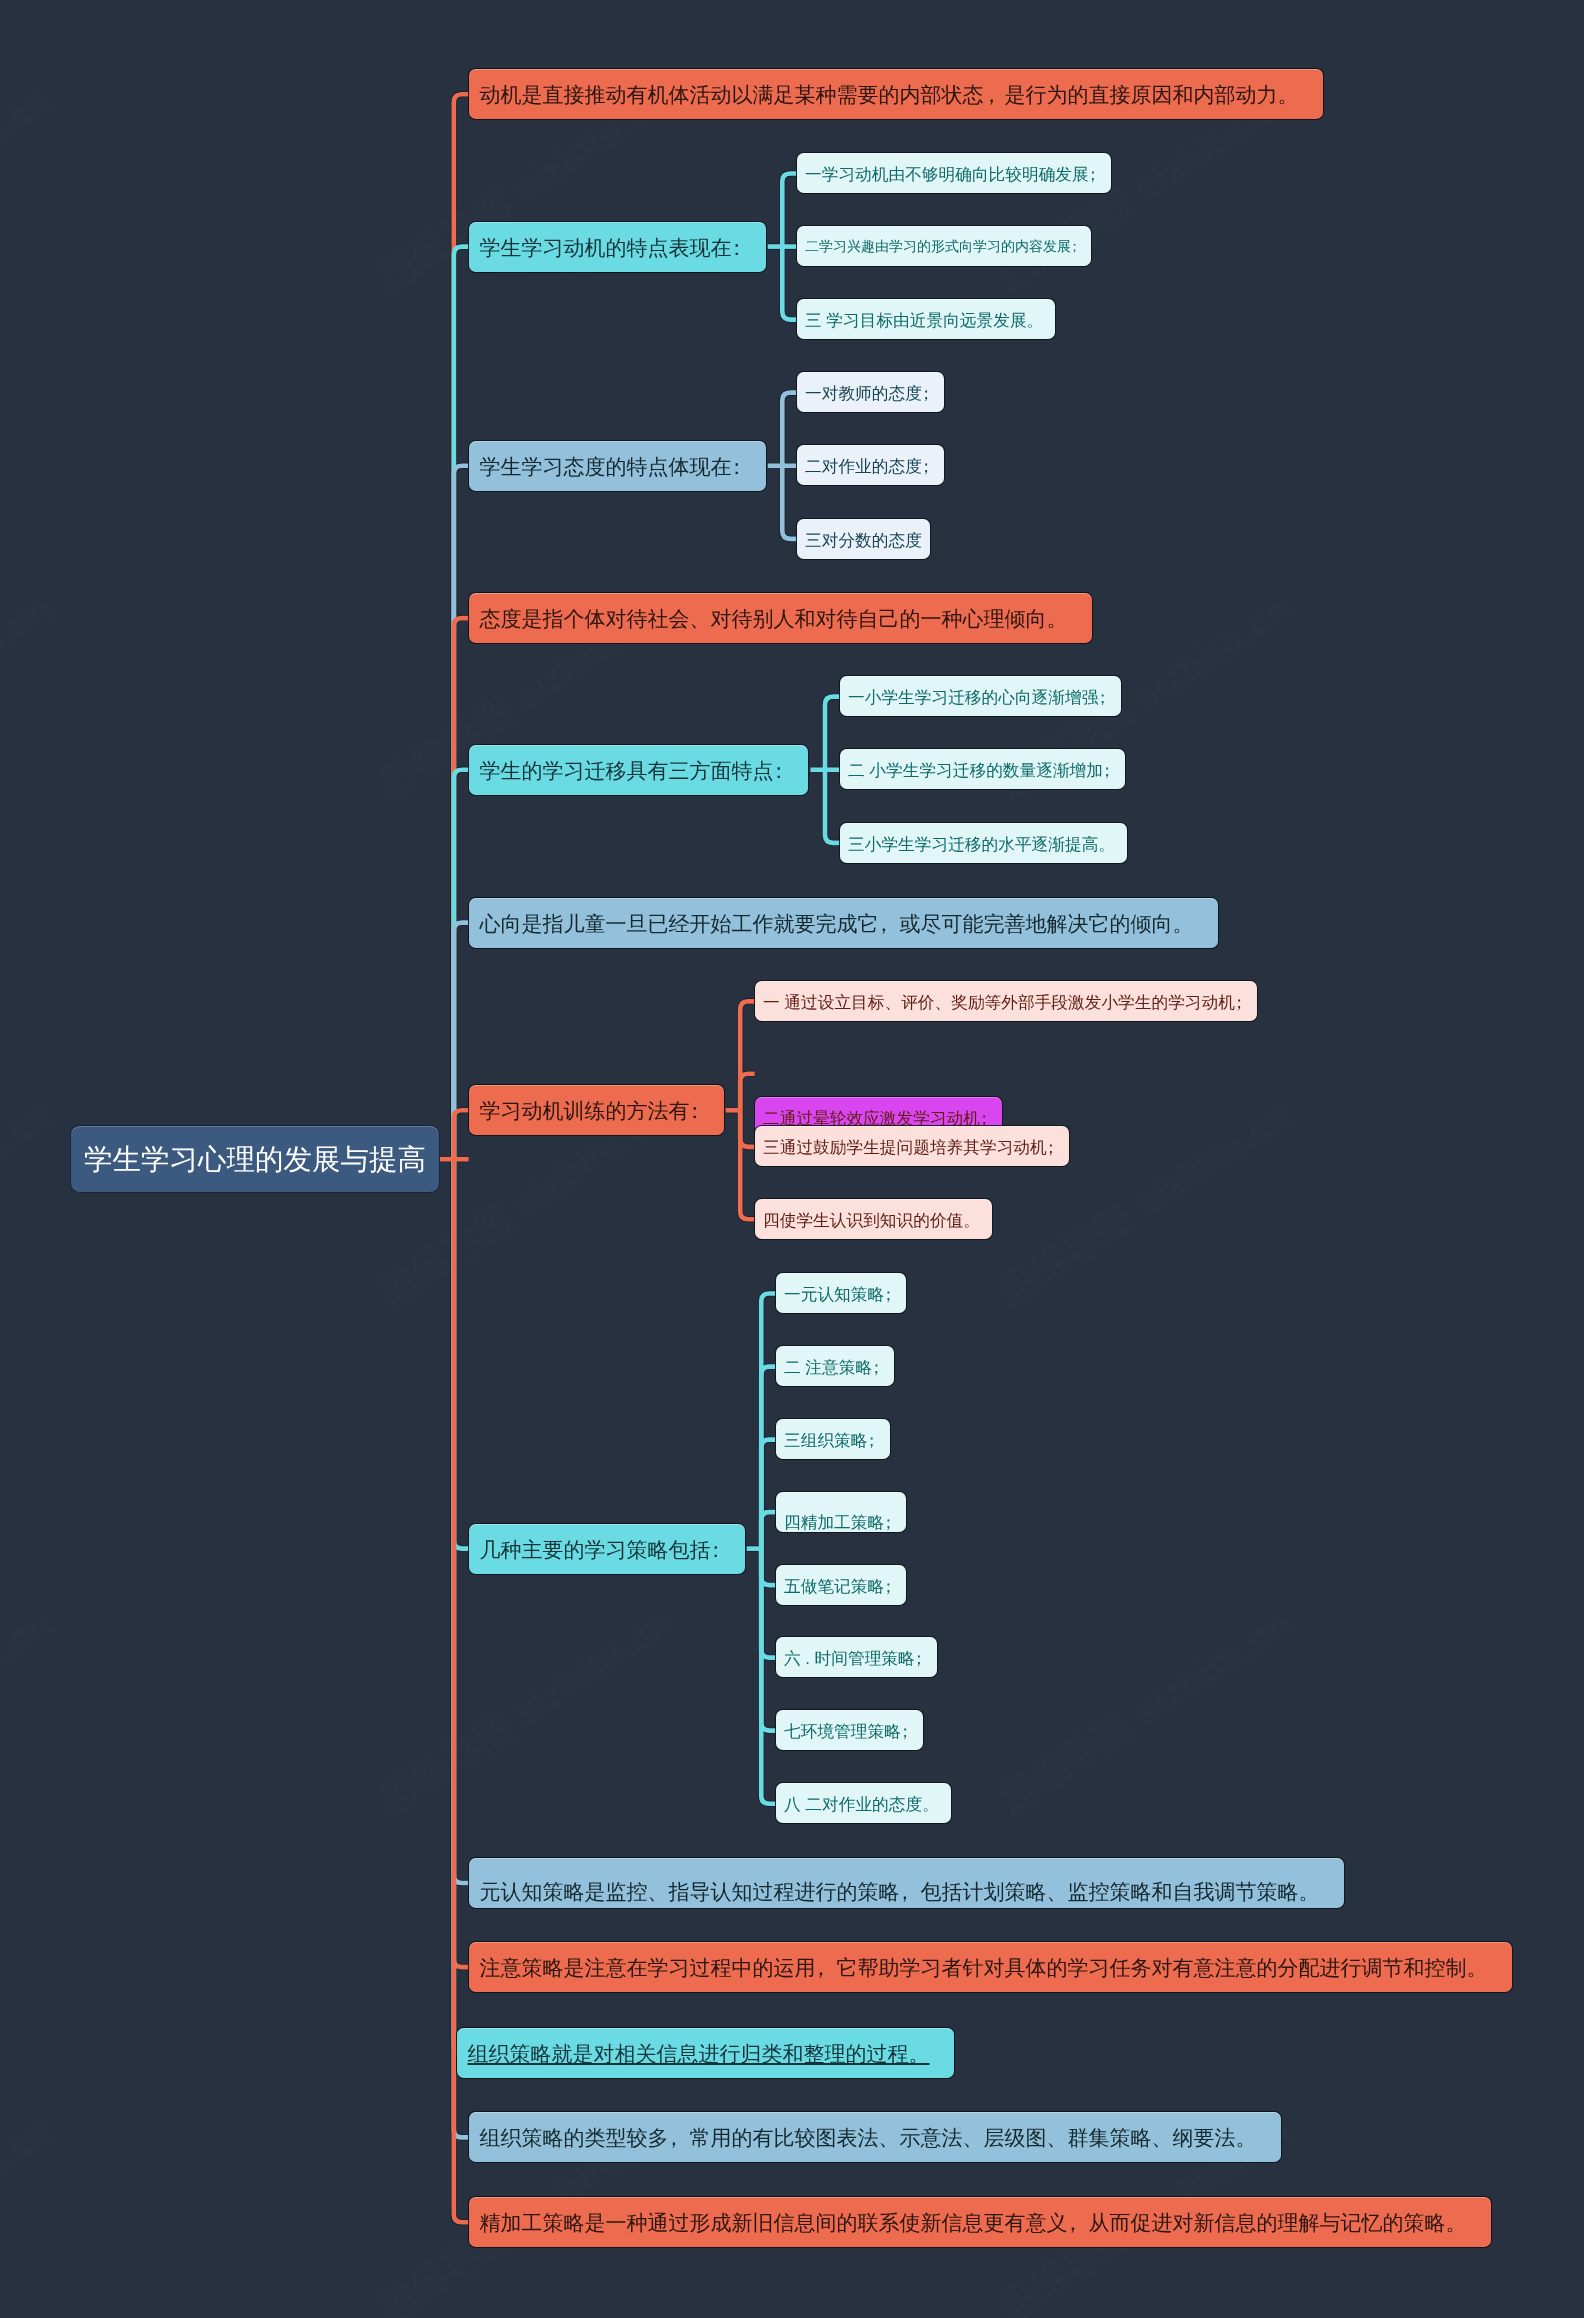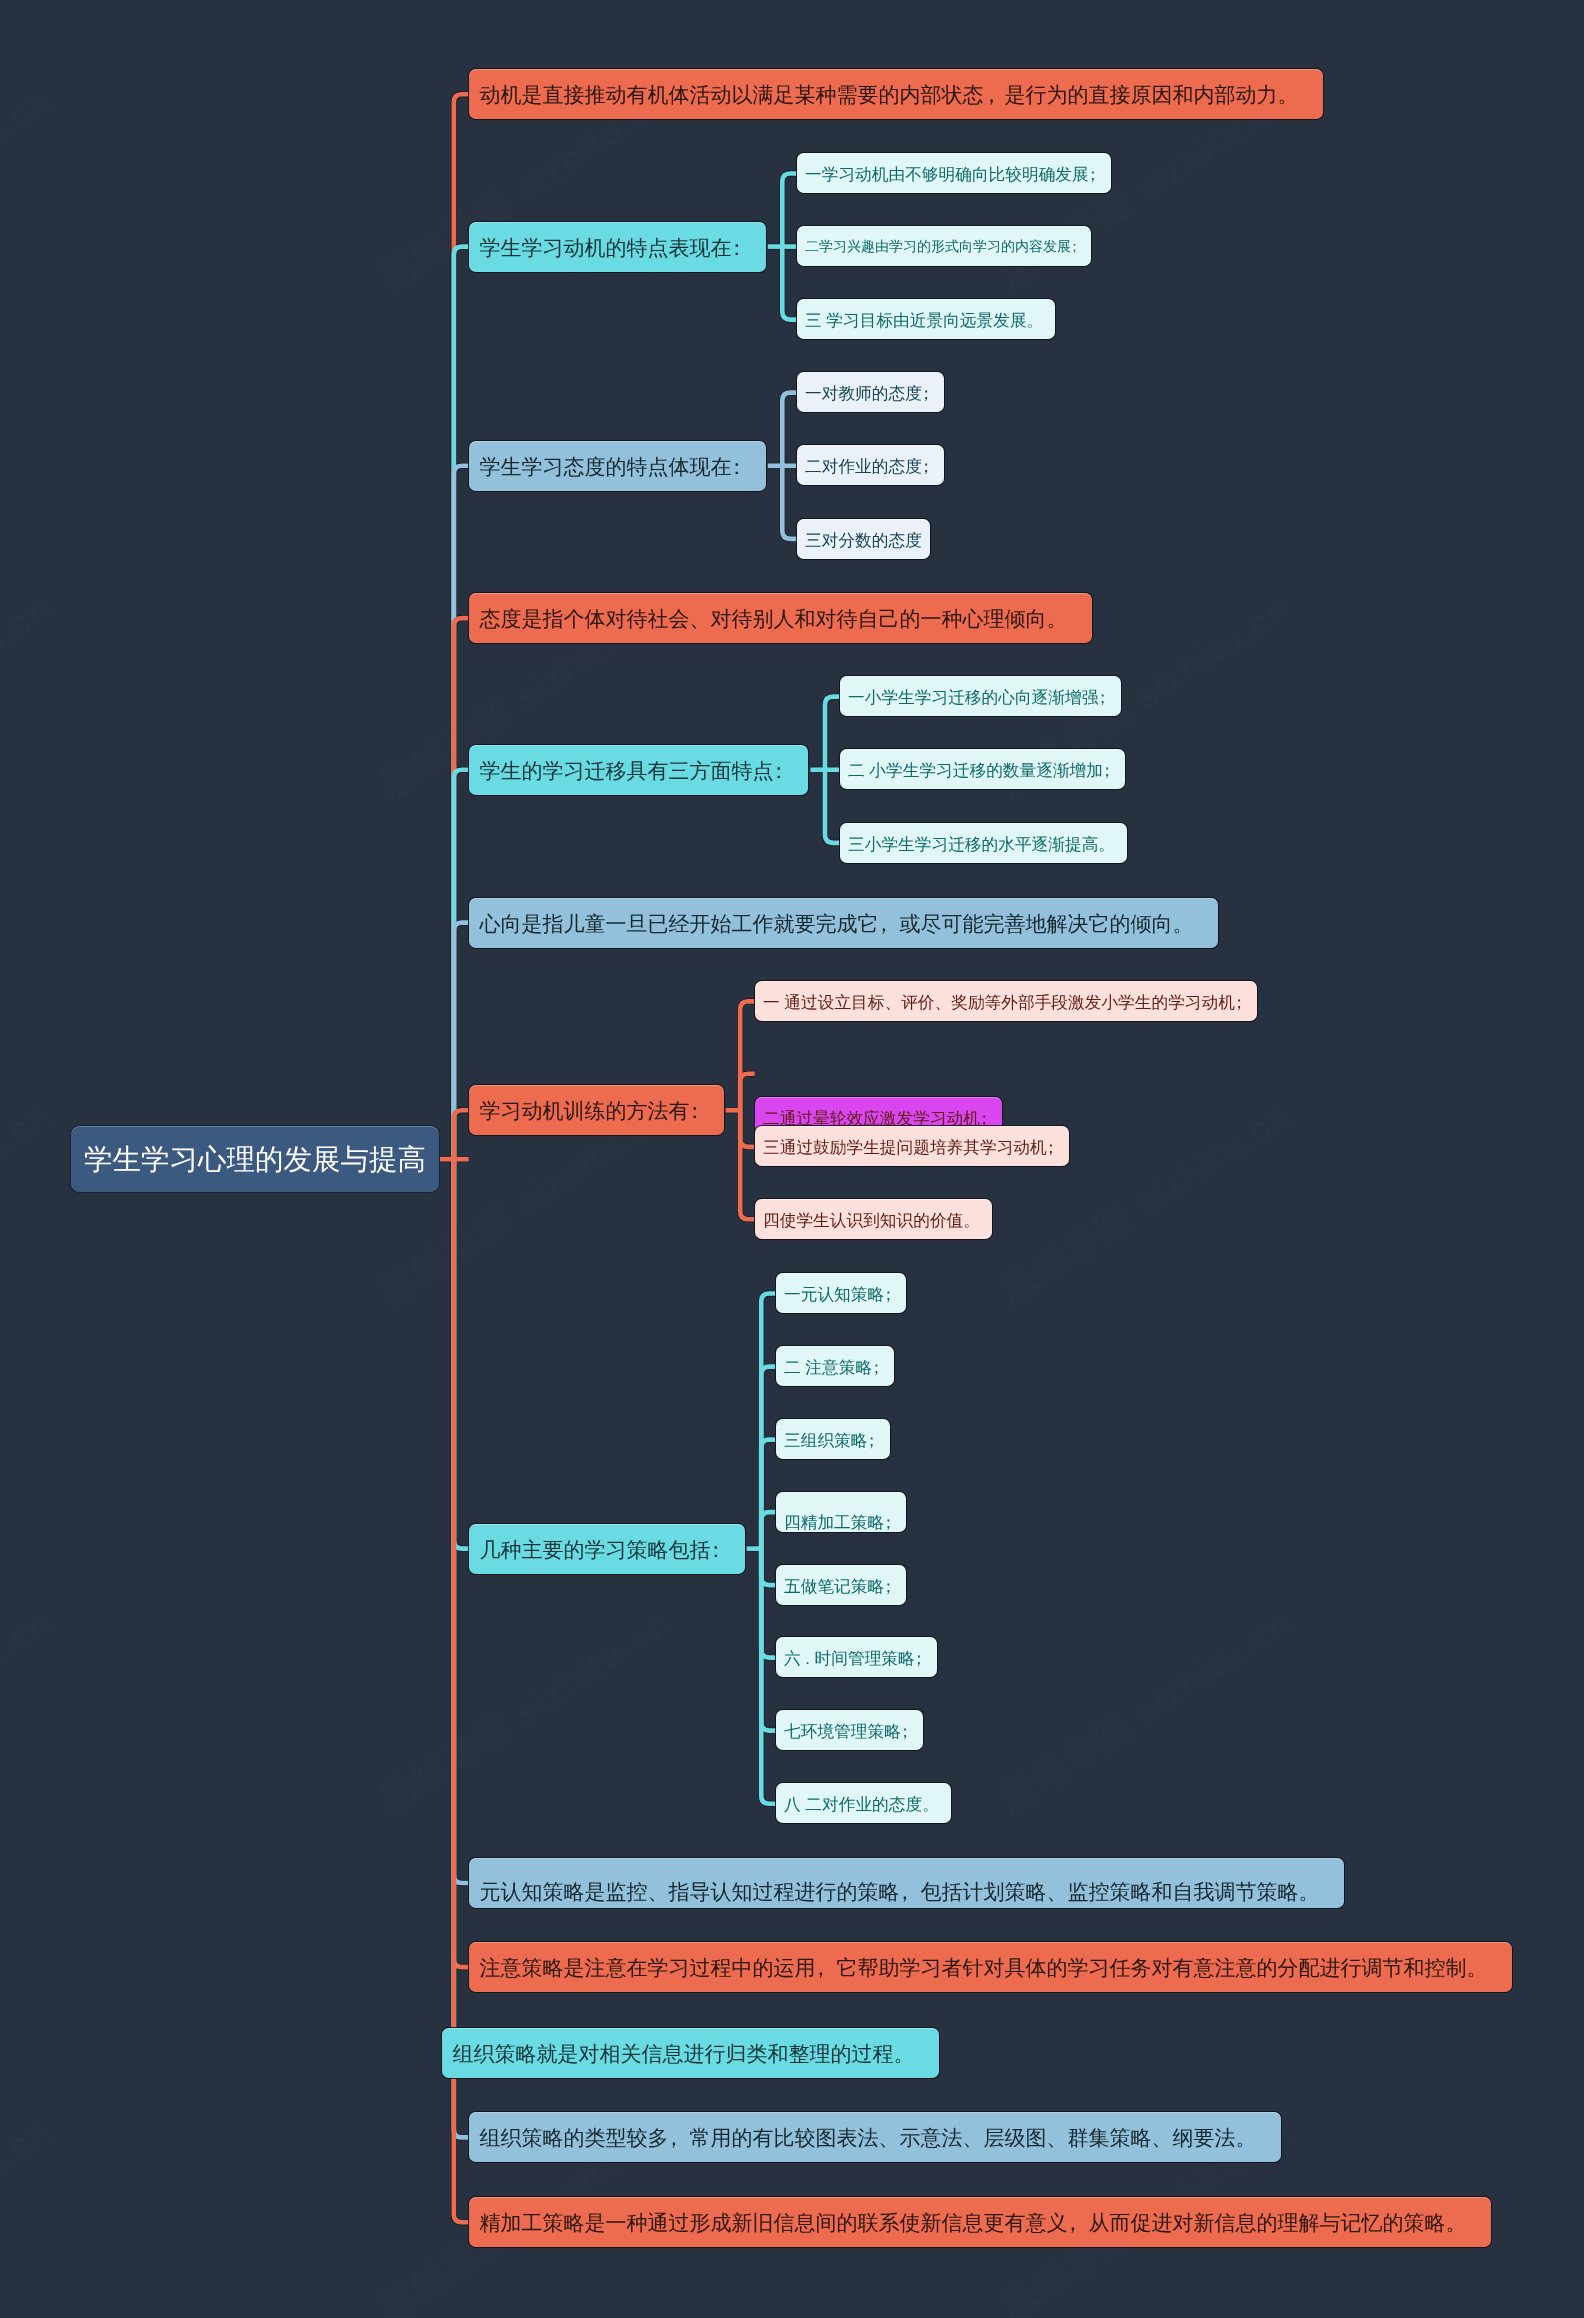--- a/index.html
+++ b/index.html
@@ -215,21 +215,21 @@
     </div>
     <div class="node lvl2" style="left: 776px; top: 1783px; height: 40px; background: rgb(225, 246, 246); color: rgb(13, 106, 104); font-size: 16.7px; padding: 0px 12px 0px 8px;">
       <span style="position: relative; top: 1.2px;">八 二对作业的态度。</span>
     </div>
     <div class="node lvl1" style="left: 469px; top: 1858px; height: 50px; background: rgb(147, 192, 218); color: rgb(20, 40, 47); font-size: 21px; padding: 0px 24px 0px 10.5px;">
       <span style="position: relative; top: 1.2px; margin-top: 16px;">元认知策略是监控、指导认知过程进行的策略<span class="pn"><i>，</i></span>包括计划策略、监控策略和自我调节策略。</span>
     </div>
     <div class="node lvl1" style="left: 469px; top: 1942px; height: 50px; background: rgb(237, 107, 78); color: rgb(43, 21, 16); font-size: 21px; padding: 0px 24px 0px 10.5px;">
       <span style="position: relative; top: 1.2px;">注意策略是注意在学习过程中的运用<span class="pn"><i>，</i></span>它帮助学习者针对具体的学习任务对有意注意的分配进行调节和控制。</span>
     </div>
-    <div class="node lvl1" style="left: 442px; top: 2028px; height: 50px; background: rgb(107, 219, 227); color: rgb(19, 51, 56); font-size: 21px; padding: 0px 24px 0px 10.5px;">
+    <div class="node lvl1" style="left: 457px; top: 2028px; height: 50px; background: rgb(107, 219, 227); color: rgb(19, 51, 56); font-size: 21px; padding: 0px 24px 0px 10.5px; text-decoration: underline;">
       <span style="position: relative; top: 1.2px;">组织策略就是对相关信息进行归类和整理的过程。</span>
     </div>
     <div class="node lvl1" style="left: 469px; top: 2112px; height: 50px; background: rgb(147, 192, 218); color: rgb(20, 40, 47); font-size: 21px; padding: 0px 24px 0px 10.5px;">
       <span style="position: relative; top: 1.2px;">组织策略的类型较多<span class="pn"><i>，</i></span>常用的有比较图表法、示意法、层级图、群集策略、纲要法。</span>
     </div>
     <div class="node lvl1" style="left: 469px; top: 2197px; height: 50px; background: rgb(237, 107, 78); color: rgb(43, 21, 16); font-size: 21px; padding: 0px 24px 0px 10.5px;">
       <span style="position: relative; top: 1.2px;">精加工策略是一种通过形成新旧信息间的联系使新信息更有意义<span class="pn"><i>，</i></span>从而促进对新信息的理解与记忆的策略。</span>
     </div>
   </div>
 

